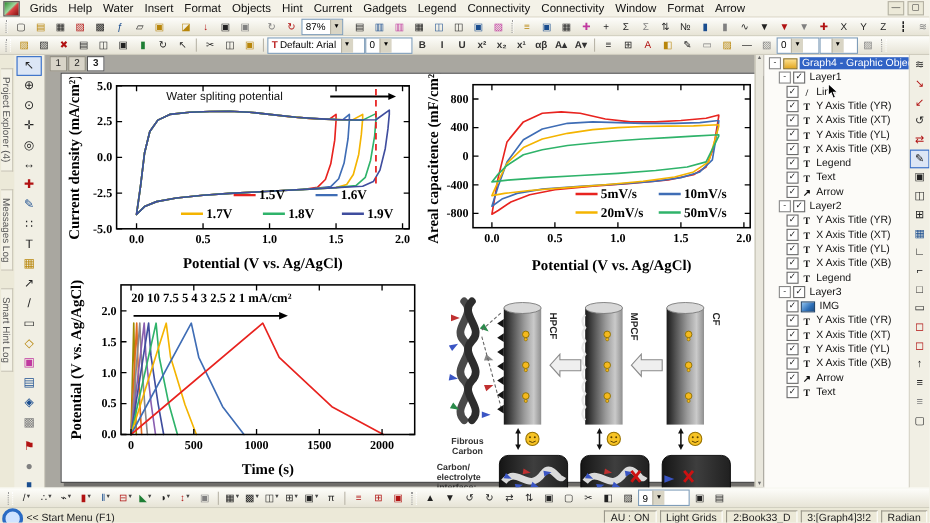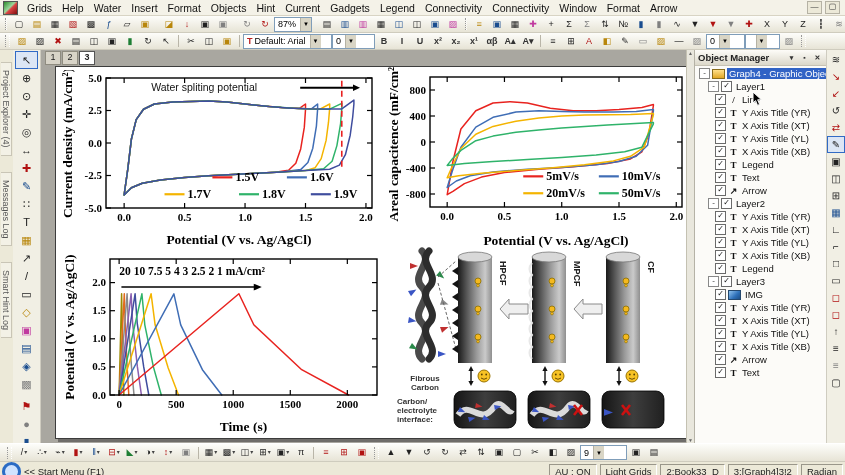--- a/index.html
+++ b/index.html
@@ -413,21 +413,21 @@
             <text x="44" y="63.20247933884297" text-anchor="end" class="ctick">1.5</text>
             <line x1="48" y1="31.603305785123965" x2="53" y2="31.603305785123965" stroke="#000" stroke-width="1.2"></line>
             <line x1="315" y1="31.603305785123965" x2="310" y2="31.603305785123965" stroke="#000" stroke-width="1.2"></line>
             <text x="44" y="35.103305785123965" text-anchor="end" class="ctick">2.0</text>
             <text x="57.345" y="23.64" class="annC">20  10  7.5  5  4  3  2.5  2   1 mA/cm²</text>
             <line x1="59.41025641025641" y1="36.099173553719005" x2="194.75641025641025" y2="36.099173553719005" stroke="#000" stroke-width="1.5"></line>
             <path d="M199.75641025641025,36.099173553719005 l-8,-3.4 v6.8 z" fill="#000"></path>
             <text x="181.5" y="180" text-anchor="middle" class="caxlab">Time (s)</text>
             <text x="0" y="0" text-anchor="middle" class="caxlab" transform="translate(12,76) rotate(-90)">Potential (V vs. Ag/AgCl)</text>
           </svg></div>
-      <div class="cwrap" style="left:338px;top:180px"><svg width="296" height="184">
+      <div class="cwrap" style="left:338px;top:203px"><svg width="296" height="184">
             <defs>
               <linearGradient id="gcyl" x1="0" y1="0" x2="1" y2="0">
                 <stop offset="0%" stop-color="#1a1a1a"></stop>
                 <stop offset="25%" stop-color="#555"></stop>
                 <stop offset="55%" stop-color="#9a9a9a"></stop>
                 <stop offset="80%" stop-color="#cacaca"></stop>
                 <stop offset="100%" stop-color="#8f8f8f"></stop>
               </linearGradient>
               <linearGradient id="gpan" x1="0" y1="0" x2="1" y2="0">
                 <stop offset="0%" stop-color="#151515"></stop>
@@ -532,28 +532,20 @@
             <line x1="236" y1="158" x2="228" y2="168" stroke="#cc1111" stroke-width="2.6"></line>
           </svg></div>
     </div>
     <div class="cscroll">
       <span>▲</span>
       <span>▼</span>
     </div>
   </div>
 
   <div class="om">
-    <div class="om-header">
-      <span>Object Manager</span>
-      <span class="om-hbtns" id="om-btns">
-          <span class="om-hbtn">▾</span>
-          <span class="om-hbtn">▪</span>
-          <span class="om-hbtn">✕</span>
-        </span>
-    </div>
     <div class="om-body">
       <div class="om-rows" id="om-rows">
           <div class="om-row sel" style="padding-left: 2px;">
             <span class="exp">-</span>
             <span class="ficon"></span>
             <span class="lbl">Graph4 - Graphic Objects</span>
           </div>
           <div class="om-row" style="padding-left: 11px;">
             <span class="exp">-</span>
             <span class="cbx">✓</span>

